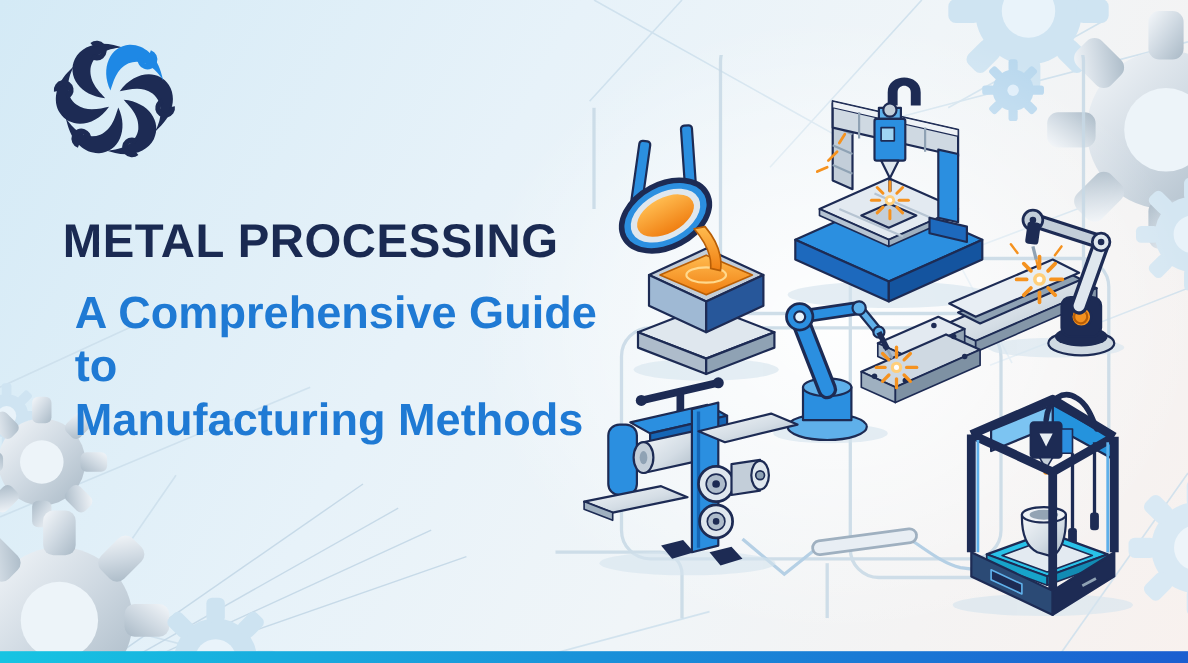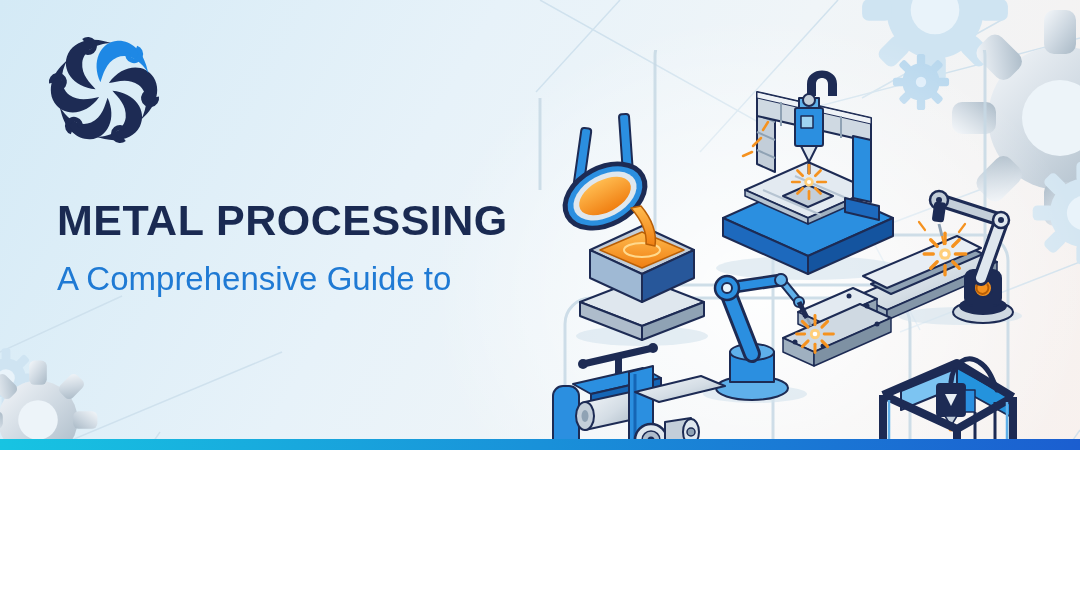--- a/index.html
+++ b/index.html
@@ -1,25 +1,25 @@
 <!DOCTYPE html>
 <html style="--title: #1a2a52; --subtitle-blue: #1f7ad4; --navy: #1d2b54; --machine-blue: #2b8fe0; --accent-orange: #f5921f; --molten-orange: #f07f12; --cyan: #29c2e8; --bar-gradient-start: #17c4e2; --bar-gradient-end: #1b5ed0; --bg-top-left: #d4eaf6; --bg-bottom-right: #f8f1ee; --gear-tint: #cfe4f2; --line-tint: #ccdfec;"><head>
 <meta charset="utf-8">
 <style>
   html,body{margin:0;padding:0}
-  .banner{position:relative;width:1080px;height:450px;overflow:hidden;
+  .banner{position:relative;width:1080px;height:603px;overflow:hidden;
     font-family:"Liberation Sans",sans-serif;
     background:linear-gradient(118deg,var(--bg-top-left,#d4eaf6) 0%,#e7f2f9 38%,#f0f5f8 62%,var(--bg-bottom-right,#f8f1ee) 100%);}
   .bg{position:absolute;inset:0;z-index:0}
   .glow{position:absolute;left:430px;top:15px;width:660px;height:565px;z-index:1;
     background:radial-gradient(closest-side,rgba(255,255,255,.92),rgba(255,255,255,0));}
   .logo{position:absolute;left:48px;top:34px;width:112px;height:112px;z-index:3}
   .text-block{position:absolute;left:57px;top:196px;z-index:3;width:520px}
   .text-block h1{margin:0;font-size:43px;line-height:1.16;font-weight:bold;color:var(--title,#1a2a52);letter-spacing:.5px}
-  .text-block h2{margin:14px 0 0;font-size:33px;line-height:1.18;font-weight:normal;color:var(--subtitle-blue,#1f7ad4)}
+  .text-block h2{margin:14px 11px 0;font-size:41px;line-height:1.18;font-weight:bold;color:var(--subtitle-blue,#1f7ad4)}
   .text-block span{display:block}
   .cluster{position:absolute;left:505px;top:50px;width:570px;height:512px;z-index:2}
   .bar{position:absolute;left:0;bottom:0;width:100%;height:11px;z-index:5;
     background:linear-gradient(90deg,var(--bar-gradient-start,#17c4e2),var(--bar-gradient-end,#1b5ed0));}
 </style>
 </head>
 <body>
 
 <div class="banner">
 
@@ -134,20 +134,21 @@
       </g>
     </svg>
   </div>
 
   <div class="text-block">
     <h1>
       <span>METAL PROCESSING</span>
     </h1>
     <h2>
       <span>A Comprehensive Guide to</span>
+      <span>Manufacturing Methods</span>
     </h2>
   </div>
 
   <svg class="cluster" viewBox="0 0 570 512" aria-hidden="true">
     <defs>
       <linearGradient id="sheetG" x1="0" y1="0" x2="1" y2="1">
         <stop offset="0" stop-color="#f4f7fa"></stop>
           <stop offset=".55" stop-color="#d4dde5"></stop>
           <stop offset="1" stop-color="#aab9c6"></stop>
       </linearGradient>

